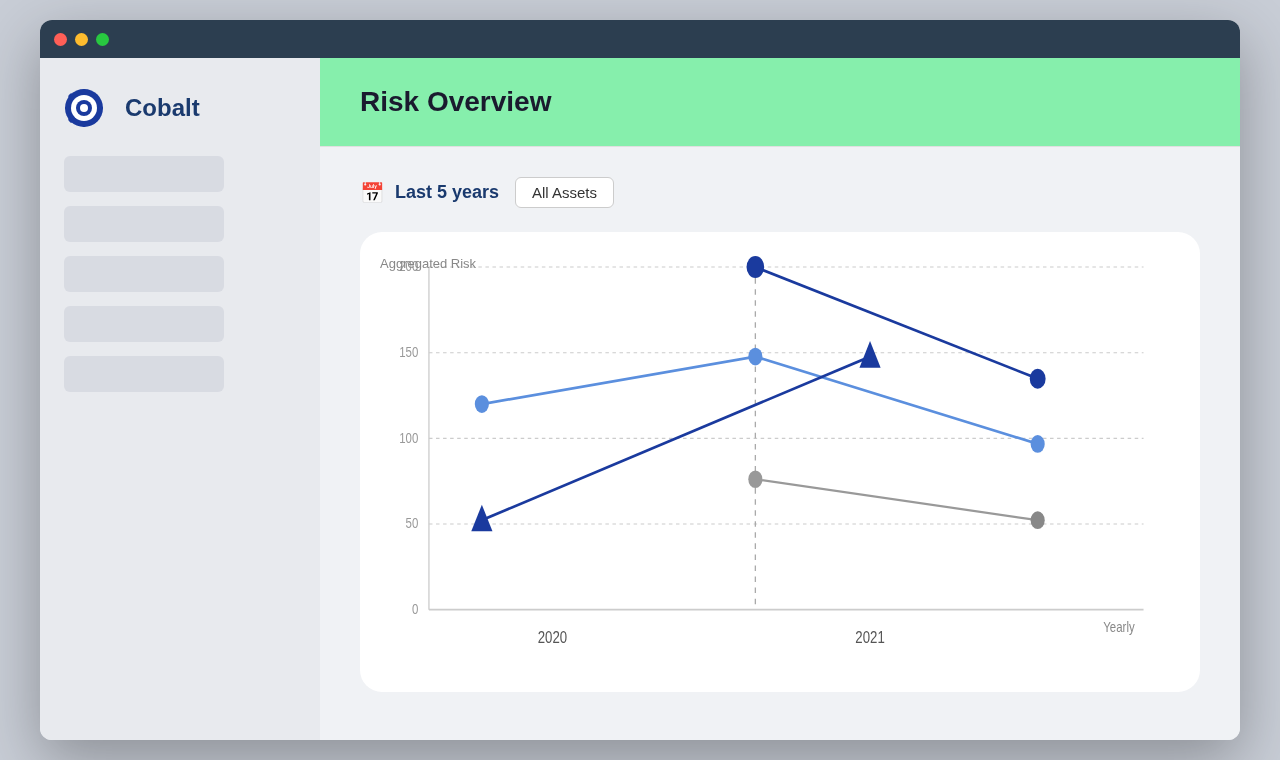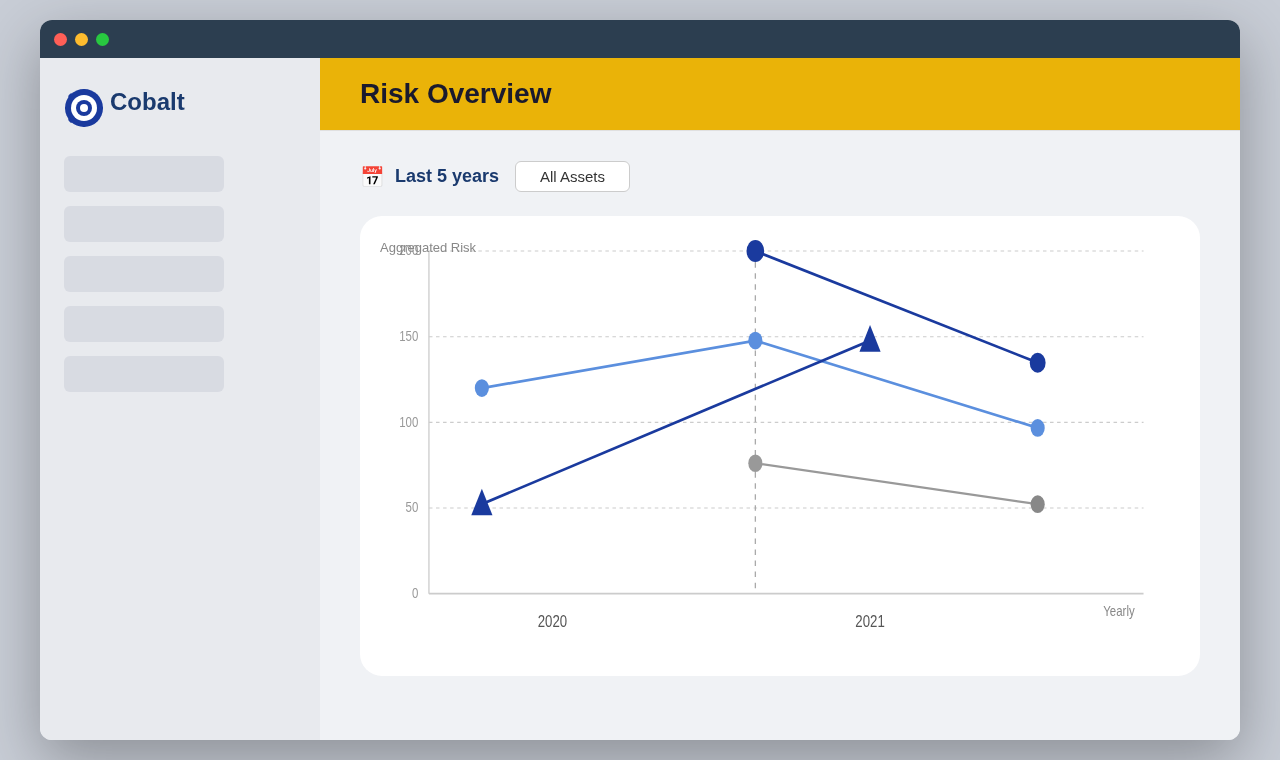--- a/index.html
+++ b/index.html
@@ -43,21 +43,22 @@
       width: 280px;
       background: #e8eaee;
       padding: 30px 24px;
       display: flex;
       flex-direction: column;
       gap: 0;
       flex-shrink: 0;
     }
     .logo {
       display: flex;
-      gap: 6px;
+      align-items: center;
+      gap: 21px;
       margin-bottom: 28px;
     }
     .logo-icon {
       width: 40px;
       height: 40px;
     }
     .logo-text {
       font-size: 24px;
       font-weight: 700;
       color: #1a3a6e;
@@ -74,22 +75,22 @@
       width: 160px;
     }
     .main {
       flex: 1;
       display: flex;
       flex-direction: column;
       background: #f0f2f5;
       overflow: hidden;
     }
     .header {
-      background: #eab308;
-      padding: 20px 40px;
+      background: #86efac;
+      padding: 28px 40px;
       border-bottom: 1px solid #e0e0e0;
       flex-shrink: 0;
     }
     .header-title {
       font-size: 28px;
       font-weight: 700;
       color: #1a1a2e;
     }
     .content {
       flex: 1;
@@ -107,21 +108,21 @@
       align-items: center;
       gap: 10px;
       font-size: 18px;
       font-weight: 600;
       color: #1a3a6e;
     }
     .assets-btn {
       background: white;
       border: 1.5px solid #ccc;
       border-radius: 6px;
-      padding: 6px 24px;
+      padding: 6px 16px;
       font-size: 15px;
       color: #333;
       cursor: pointer;
       text-align: right;
     }
     .chart-container {
       background: white;
       border-radius: 22px;
       padding: 24px 30px 20px 16px;
       flex: 1;

